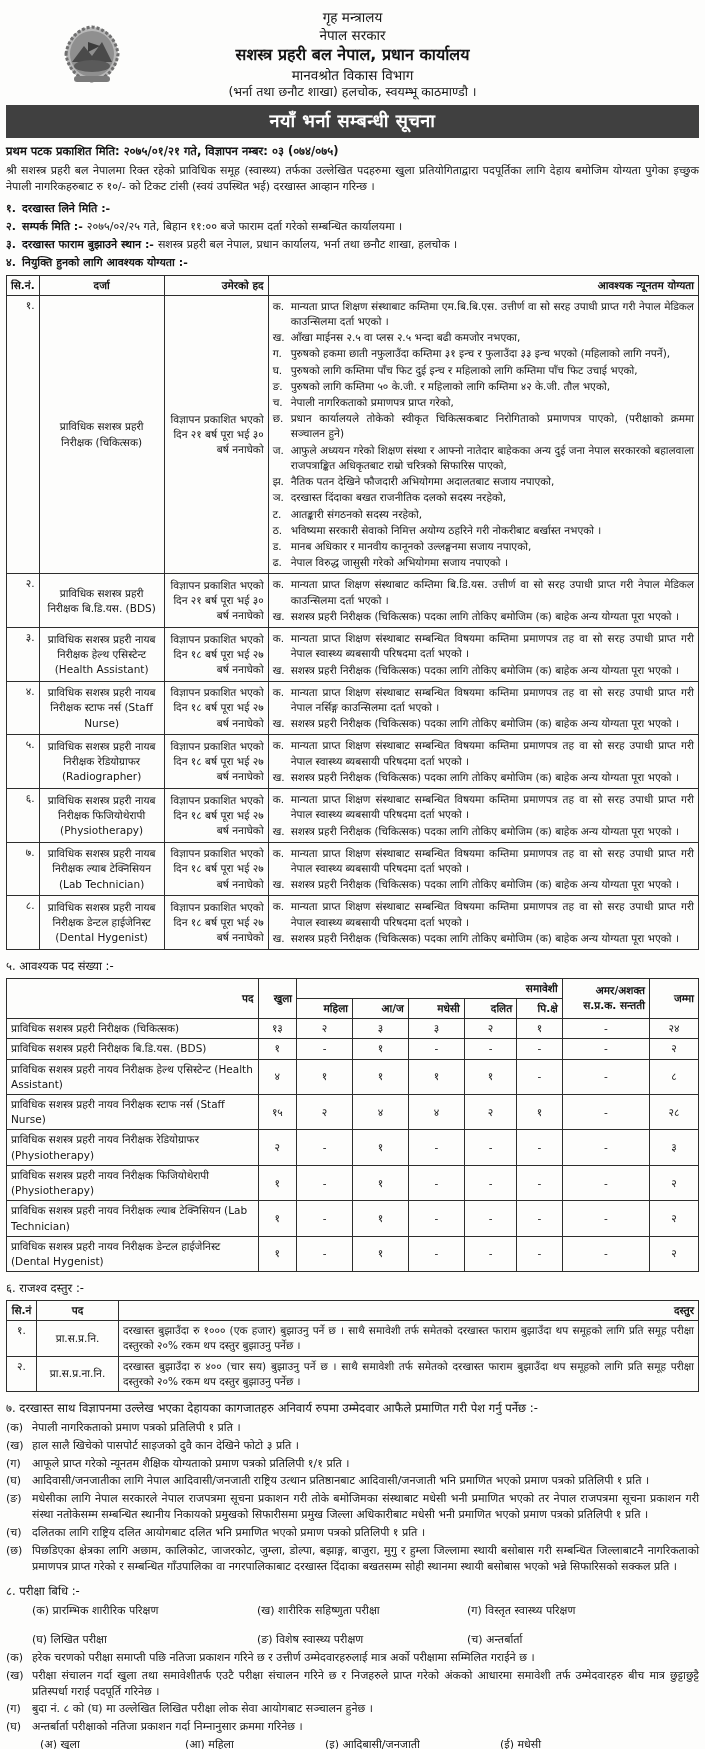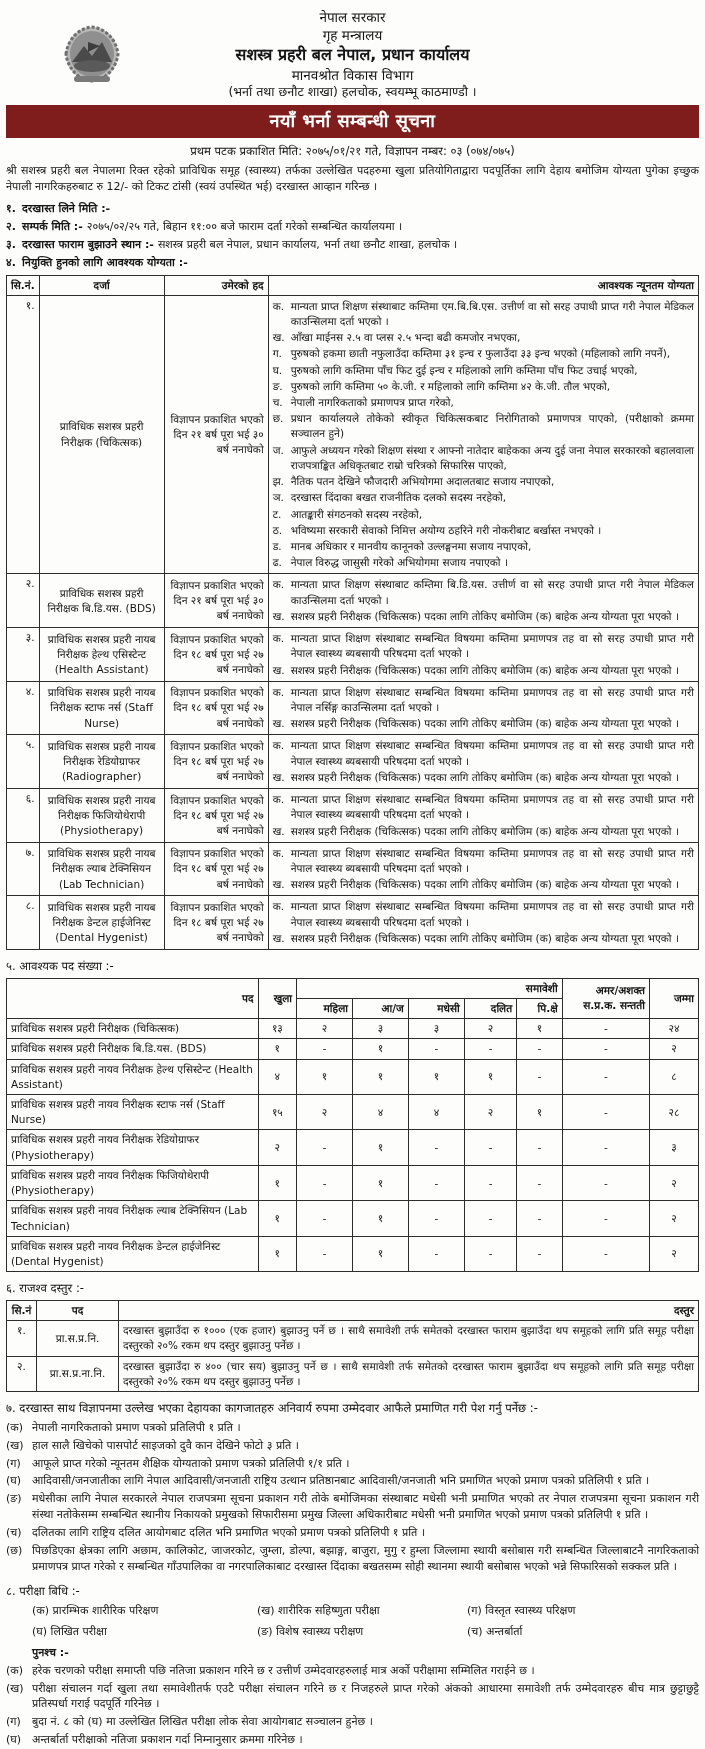--- a/index.html
+++ b/index.html
@@ -12,24 +12,24 @@
   
   .hdr{position:relative;text-align:center;padding-top:2px;}
   .hdr-line{line-height:1.35;}
   .h-l1{font-size:13.5px;}
   .h-l2{font-size:13.5px;}
   .h-l3{font-size:16px;font-weight:bold;text-align:center;}
   .h-l4{font-size:13.5px;}
   .h-l5{font-size:12.5px;}
   .emblem{position:absolute;left:52px;top:12px;width:68px;height:72px;}
   .banner{
-    background:#7f1d1d;color:#fff;text-align:center;font-weight:bold;
+    background:#404040;color:#fff;text-align:center;font-weight:bold;
     font-size:18px;padding:3px 0 4px 0;margin-top:4px;letter-spacing:.5px;
   }
-  .meta{font-weight:normal;text-align:center;font-size:11.5px;margin:5px 0 3px 0;}
+  .meta{font-weight:bold;font-size:11.5px;margin:5px 0 3px 0;}
   .intro{text-align:justify;margin:2px 0 6px 0;}
   
   .top-items{margin:0 0 4px 0;}
   .titem{display:flex;margin:2px 0;}
   .titem .no{font-weight:bold;width:16px;flex:none;}
   .titem .lb{font-weight:bold;margin-right:4px;white-space:nowrap;}
   .titem .tx{}
   
   table{width:100%;border-collapse:collapse;font-size:10.5px;}
   th,td{border:1px solid #2d2d2d;padding:2px 4px;vertical-align:top;box-sizing:border-box;}
@@ -44,51 +44,51 @@
   .sec-h{font-weight:normal;font-size:11.5px;margin:8px 0 3px 0;}
   #posts-table td.pname{text-align:left;}
   #posts-table td{vertical-align:middle;}
   #fee-table .fsn{width:30px;text-align:center;}
   #fee-table .fpost{width:82px;text-align:center;vertical-align:middle;}
   #fee-table .ftx{text-align:justify;}
   
   .dline{display:flex;margin:2px 0;}
   .dline .k{width:26px;flex:none;}
   .dline .t{flex:1;text-align:justify;}
-  .methods{display:grid;grid-template-columns:225px 210px auto;margin:2px 0 2px 26px;row-gap:5px;}
+  .methods{display:grid;grid-template-columns:225px 210px auto;margin:2px 0 2px 26px;row-gap:13px;}
   .pun-h{font-weight:bold;margin:5px 0 2px 26px;}
   .subgrid{display:grid;grid-template-columns:145px 140px 175px auto;margin:2px 0 2px 34px;row-gap:2px;}
 </style>
 </head>
 <body>
 
 <div class="page">
 
   <div class="hdr">
     <svg class="emblem" viewBox="0 0 68 72">
       <ellipse cx="34" cy="36" rx="26" ry="27" fill="#b9b9b9"></ellipse>
       <ellipse cx="34" cy="36" rx="22" ry="23" fill="#8f8f8f"></ellipse>
       <path d="M14 44 L26 28 L34 38 L44 24 L54 44 Z" fill="#4a4a4a"></path>
       <path d="M30 18 L30 34 L42 28 L30 24 Z" fill="#3c3c3c"></path>
       <ellipse cx="34" cy="48" rx="18" ry="6" fill="#5a5a5a"></ellipse>
       <path d="M8 36 C10 20 22 10 34 9 C46 10 58 20 60 36 C58 52 46 62 34 63 C22 62 10 52 8 36 Z" fill="none" stroke="#6f6f6f" stroke-width="3" stroke-dasharray="3 2"></path>
       <rect x="16" y="58" width="36" height="6" rx="3" fill="#7a7a7a"></rect>
     </svg>
+    <div class="hdr-line h-l2">गृह मन्त्रालय</div>
     <div class="hdr-line h-l1">नेपाल सरकार</div>
-    <div class="hdr-line h-l2">गृह मन्त्रालय</div>
     <div class="hdr-line h-l3">सशस्त्र प्रहरी बल नेपाल, प्रधान कार्यालय</div>
     <div class="hdr-line h-l4">मानवश्रोत विकास विभाग</div>
     <div class="hdr-line h-l5">(भर्ना तथा छनौट शाखा) हलचोक, स्वयम्भू काठमाण्डौ ।</div>
   </div>
 
   <div class="banner">नयाँ भर्ना सम्बन्धी सूचना</div>
 
   <div class="meta">प्रथम पटक प्रकाशित मिति: २०७५/०१/२१ गते, विज्ञापन नम्बर: ०३ (०७४/०७५)</div>
 
-  <div class="intro">श्री सशस्त्र प्रहरी बल नेपालमा रिक्त रहेको प्राविधिक समूह (स्वास्थ्य) तर्फका उल्लेखित पदहरुमा खुला प्रतियोगिताद्वारा पदपूर्तिका लागि देहाय बमोजिम योग्यता पुगेका इच्छुक नेपाली नागरिकहरुबाट रु 12/- को टिकट टांसी (स्वयं उपस्थित भई) दरखास्त आव्हान गरिन्छ ।</div>
+  <div class="intro">श्री सशस्त्र प्रहरी बल नेपालमा रिक्त रहेको प्राविधिक समूह (स्वास्थ्य) तर्फका उल्लेखित पदहरुमा खुला प्रतियोगिताद्वारा पदपूर्तिका लागि देहाय बमोजिम योग्यता पुगेका इच्छुक नेपाली नागरिकहरुबाट रु १०/- को टिकट टांसी (स्वयं उपस्थित भई) दरखास्त आव्हान गरिन्छ ।</div>
 
   <div class="top-items">
       <div class="titem">
         <span class="no">१.</span>
         <span class="lb">दरखास्त लिने मिति :-</span>
       </div>
       <div class="titem">
         <span class="no">२.</span>
         <span class="lb">सम्पर्क मिति :-</span>
         <span class="tx">२०७५/०२/२५ गते, बिहान ११:०० बजे फाराम दर्ता गरेको सम्बन्धित कार्यालयमा ।</span>
@@ -453,21 +453,20 @@
   <div class="sec-h">८. परीक्षा बिधि :-</div>
   <div class="methods" id="methods-grid">
       <div>(क) प्रारम्भिक शारीरिक परिक्षण</div>
       <div>(ख) शारीरिक सहिष्णुता परीक्षा</div>
       <div>(ग) विस्तृत स्वास्थ्य परिक्षण</div>
       <div>(घ) लिखित परीक्षा</div>
       <div>(ङ) विशेष स्वास्थ्य परीक्षण</div>
       <div>(च) अन्तर्बार्ता</div>
     </div>
 
-  <div class="pun-h">पुनश्च :-</div>
   <div id="pun-list">
       <div class="dline">
         <span class="k">(क)</span>
         <span class="t">हरेक चरणको परीक्षा समाप्ती पछि नतिजा प्रकाशन गरिने छ र उत्तीर्ण उम्मेदवारहरुलाई मात्र अर्को परीक्षामा सम्मिलित गराईने छ ।</span>
       </div>
       <div class="dline">
         <span class="k">(ख)</span>
         <span class="t">परीक्षा संचालन गर्दा खुला तथा समावेशीतर्फ एउटै परीक्षा संचालन गरिने छ र निजहरुले प्राप्त गरेको अंकको आधारमा समावेशी तर्फ उम्मेदवारहरु बीच मात्र छुट्टाछुट्टै प्रतिस्पर्धा गराई पदपूर्ति गरिनेछ ।</span>
       </div>
       <div class="dline">

